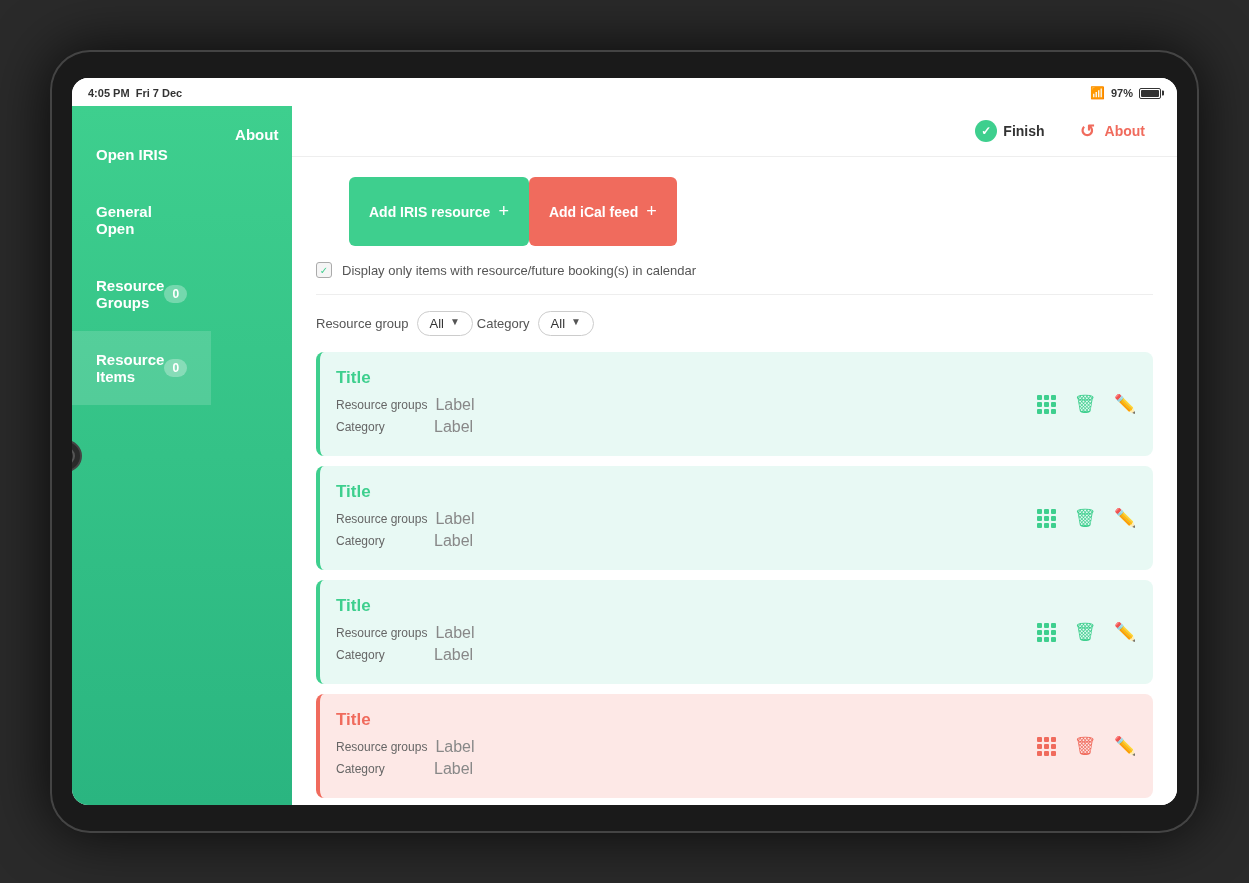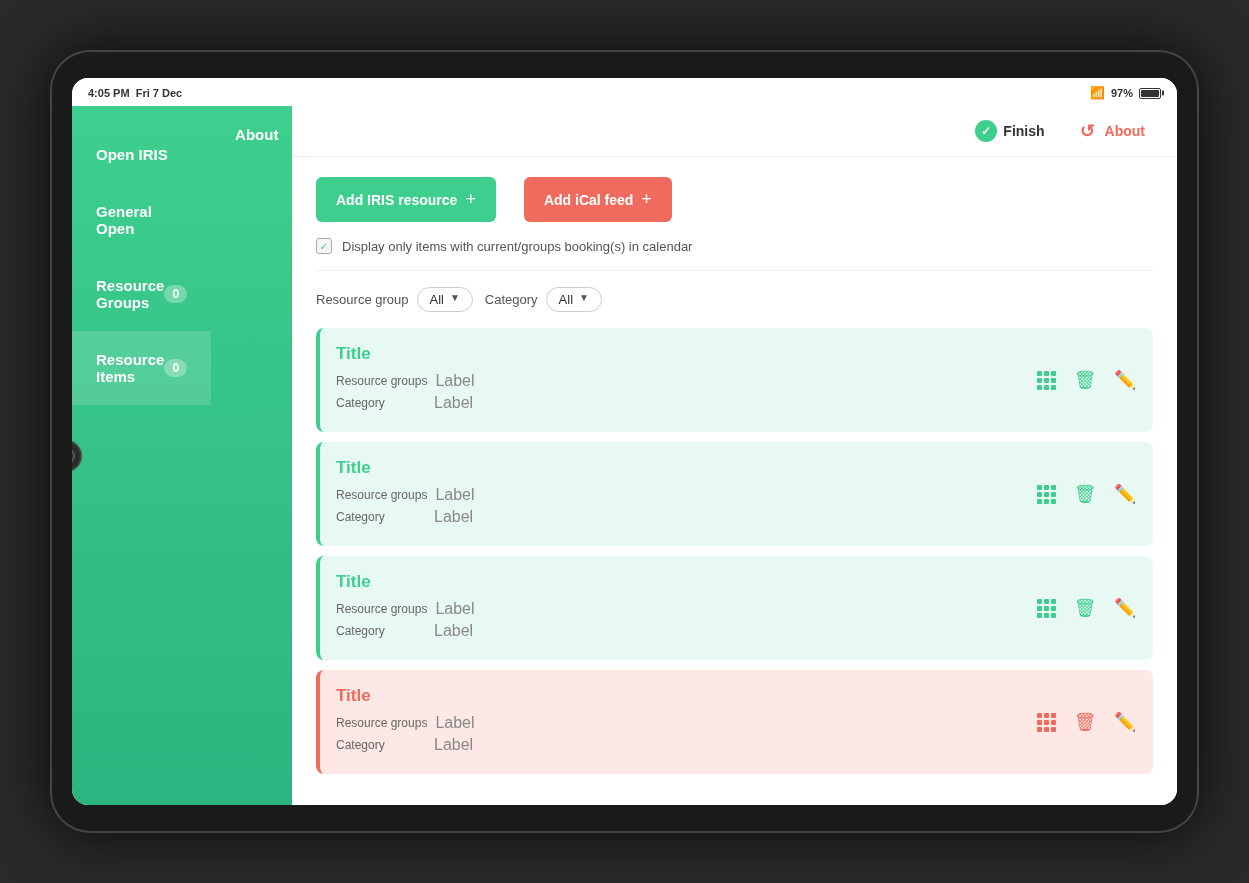--- a/index.html
+++ b/index.html
@@ -198,42 +198,43 @@
     }
     
     .content-area {
       flex: 1;
       padding: 20px 24px;
       overflow-y: auto;
     }
     
     .action-buttons {
       display: flex;
-      gap: 28px;
+      gap: 0;
       margin-bottom: 16px;
+      margin-left: 33px;
     }
     .btn-add-iris {
       background: #3ecf8e;
       color: #fff;
       border: none;
       border-radius: 6px;
       padding: 10px 20px;
       font-size: 14px;
       font-weight: 600;
       cursor: pointer;
       display: flex;
       align-items: center;
       gap: 8px;
     }
     .btn-add-ical {
       background: #f06b5d;
       color: #fff;
       border: none;
       border-radius: 6px;
-      padding: 12px 20px;
+      padding: 24px 20px;
       font-size: 14px;
       font-weight: 600;
       cursor: pointer;
       display: flex;
       align-items: center;
       gap: 8px;
     }
     .btn-plus {
       font-size: 18px;
       font-weight: 300;
@@ -260,21 +261,21 @@
       color: #3ecf8e;
     }
     .checkbox-label {
       font-size: 13px;
       color: #555;
     }
     
     .filter-row {
       display: flex;
       align-items: center;
-      gap: 12px;
+      gap: 4px;
       margin-bottom: 16px;
     }
     .filter-group {
       display: flex;
       align-items: center;
       gap: 8px;
     }
     .filter-label {
       font-size: 13px;
       color: #555;
@@ -440,21 +441,21 @@
               <span class="btn-plus">+</span>
             </button>
             <button class="btn-add-ical">
               <span>Add iCal feed</span>
               <span class="btn-plus">+</span>
             </button>
           </div>
 
           <div class="checkbox-row">
             <div class="checkbox-display">✓</div>
-            <span class="checkbox-label">Display only items with current/groups booking(s) in calendar</span>
+            <span class="checkbox-label">Display only items with resource/future booking(s) in calendar</span>
           </div>
 
           <div class="filter-row">
             <div class="filter-group">
               <span class="filter-label">Resource group</span>
               <div class="filter-select">
                 <span>All</span>
                 <span class="filter-chevron">▼</span>
               </div>
             </div>

